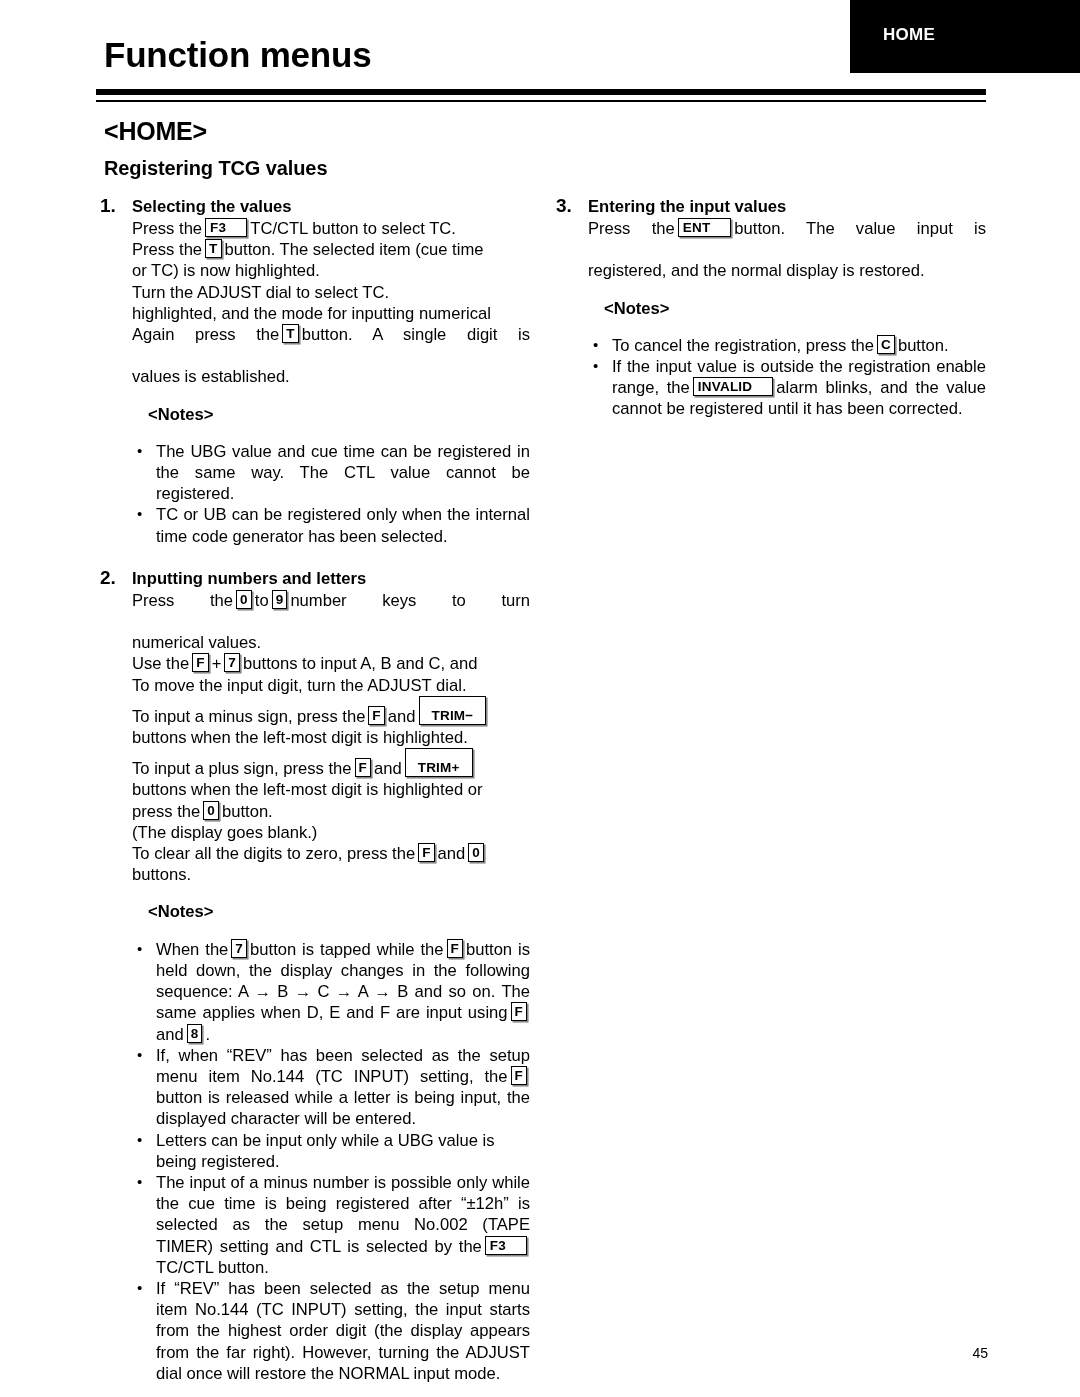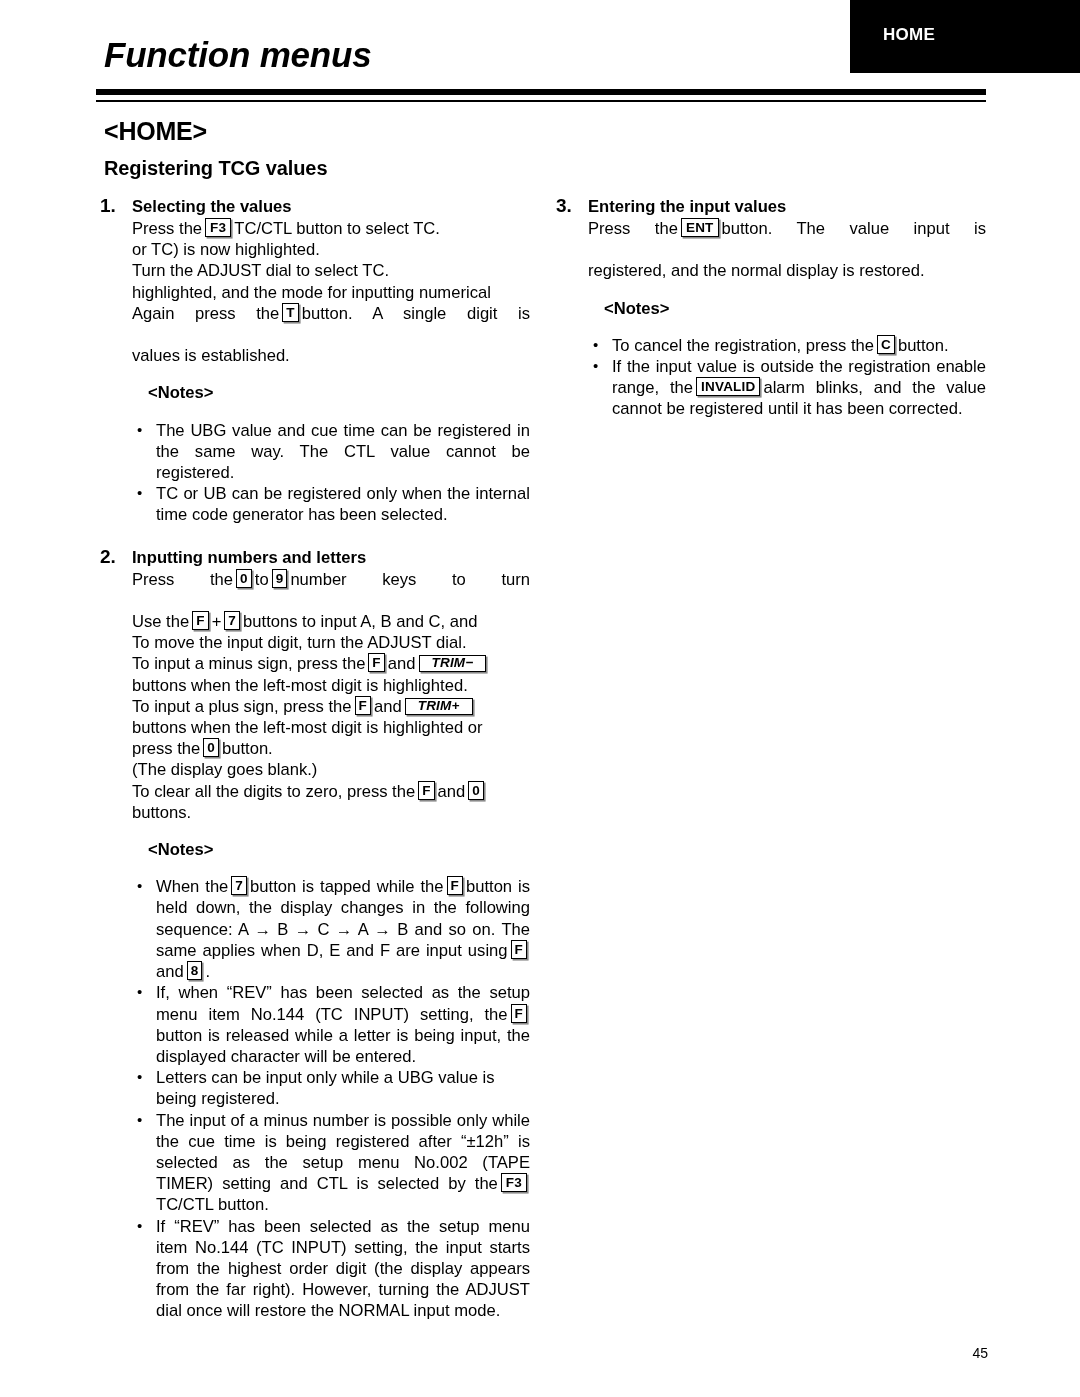--- a/index.html
+++ b/index.html
@@ -39,21 +39,20 @@
     font-size: 17px;
     font-weight: bold;
     letter-spacing: 0.3px;
   }
   .doc-title {
     position: absolute;
     left: 104px;
     top: 35px;
     font-size: 35px;
     font-weight: bold;
-    font-style: italic;
     letter-spacing: -0.2px;
   }
   .rule-thick {
     position: absolute;
     left: 96px;
     top: 89px;
     width: 890px;
     height: 6px;
     background: #000000;
   }
@@ -153,28 +152,28 @@
   .gap { height: 21px; }
 
   
   .key {
     display: inline-block;
     border: 1.6px solid #000000;
     box-shadow: 1.6px 1.6px 0 #8a8a8a;
     font-weight: bold;
     font-size: 13.5px;
     line-height: 14px;
-    padding: 2px 4px 1px 4px;
+    padding: 2px 20px 1px 4px;
     margin: 0 3px;
     vertical-align: 2px;
     letter-spacing: 0.2px;
     background: #ffffff;
     white-space: nowrap;
   }
-  .key.wide { padding: 0 12px 1px 12px; font-style: italic; }
+  .key.wide { padding: 12px 12px 1px 12px; }
   .key.tight { padding: 2px 3px 1px 3px; }
 
   
   .page-number {
     position: absolute;
     right: 92px;
     top: 1345px;
     font-size: 14px;
   }
 </style>
@@ -195,20 +194,21 @@
 
 <div class="col col-left">
 
   <div class="step">
     <div class="step-head">
       <span class="step-num">1.</span>
       <span>Selecting the values</span>
     </div>
     <div class="step-body">
       <p class="ln nj"><span>Press the</span><span class="key">F3</span><span>TC/CTL button to select TC.</span></p>
+      <p class="ln nj"><span>Press the</span><span class="key tight">T</span><span>button.  The selected item (cue time</span></p>
       <p class="ln nj">or TC) is now highlighted.</p>
       <p class="ln nj">Turn the ADJUST dial to select TC.</p>
       <p class="ln nj">highlighted, and the mode for inputting numerical</p>
       <p class="ln j"><span>Again press the</span><span class="key tight">T</span><span>button.  A single digit is</span></p>
       <p class="ln nj">values is established.</p>
       <p class="notes-label">&lt;Notes&gt;</p>
       <ul class="notes">
         <li><span class="bullet">•</span><span>The UBG value and cue time can be registered in the same way.  The CTL value cannot be registered.</span></li>
         <li><span class="bullet">•</span><span>TC or UB can be registered only when the internal time code generator has been selected.</span></li>
       </ul>
@@ -217,20 +217,21 @@
 
   <div class="gap"></div>
 
   <div class="step">
     <div class="step-head">
       <span class="step-num">2.</span>
       <span>Inputting numbers and letters</span>
     </div>
     <div class="step-body">
       <p class="ln j"><span>Press the</span><span class="key tight">0</span><span>to</span><span class="key tight">9</span><span>number keys to turn</span></p>
+      <p class="ln nj">numerical values.</p>
       <p class="ln nj"><span>Use the</span><span class="key tight">F</span><span>+</span><span class="key tight">7</span><span>buttons to input A, B and C, and</span></p>
       <p class="ln nj">To move the input digit, turn the ADJUST dial.</p>
       <p class="ln nj"><span>To input a minus sign, press the</span><span class="key tight">F</span><span>and</span><span class="key wide">TRIM−</span></p>
       <p class="ln nj">buttons when the left-most digit is highlighted.</p>
       <p class="ln nj"><span>To input a plus sign, press the</span><span class="key tight">F</span><span>and</span><span class="key wide">TRIM+</span></p>
       <p class="ln nj">buttons when the left-most digit is highlighted or</p>
       <p class="ln nj"><span>press the</span><span class="key tight">0</span><span>button.</span></p>
       <p class="ln nj">(The display goes blank.)</p>
       <p class="ln nj"><span>To clear all the digits to zero, press the</span><span class="key tight">F</span><span>and</span><span class="key tight">0</span></p>
       <p class="ln nj">buttons.</p>

